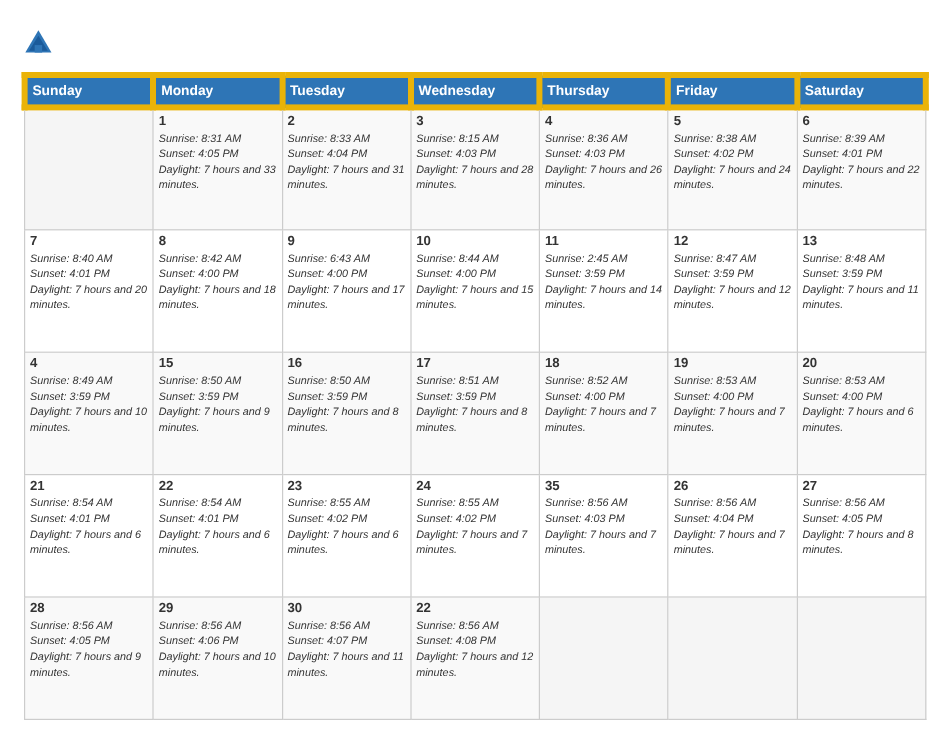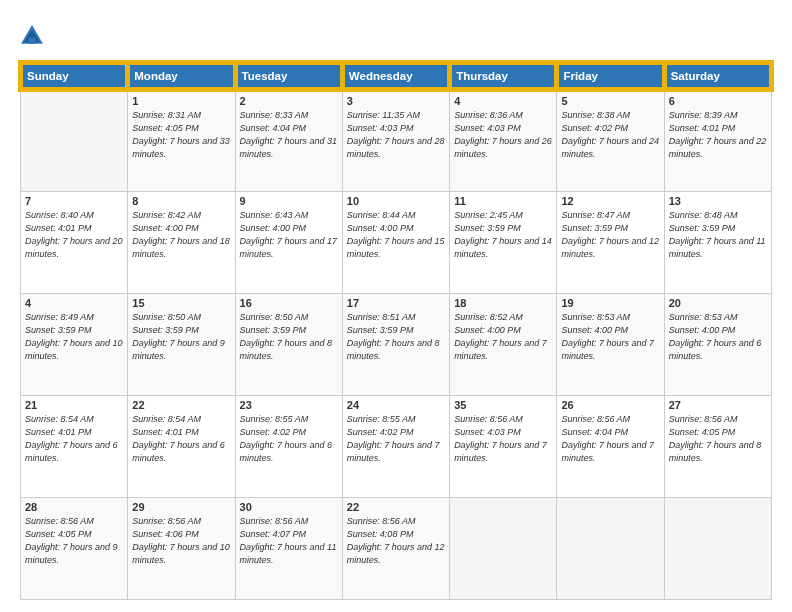--- a/index.html
+++ b/index.html
@@ -148,21 +148,21 @@
           <td>
             <span class="day-num">1</span>
             <div class="day-info"><span>Sunrise: 8:31 AM</span><br><span>Sunset: 4:05 PM</span><br><span>Daylight: 7 hours and 33 minutes.</span></div>
           </td>
           <td>
             <span class="day-num">2</span>
             <div class="day-info"><span>Sunrise: 8:33 AM</span><br><span>Sunset: 4:04 PM</span><br><span>Daylight: 7 hours and 31 minutes.</span></div>
           </td>
           <td>
             <span class="day-num">3</span>
-            <div class="day-info"><span>Sunrise: 11:35 AM</span><br><span>Sunset: 4:03 PM</span><br><span>Daylight: 7 hours and 28 minutes.</span></div>
+            <div class="day-info"><span>Sunrise: 8:15 AM</span><br><span>Sunset: 4:03 PM</span><br><span>Daylight: 7 hours and 28 minutes.</span></div>
           </td>
           <td>
             <span class="day-num">4</span>
             <div class="day-info"><span>Sunrise: 8:36 AM</span><br><span>Sunset: 4:03 PM</span><br><span>Daylight: 7 hours and 26 minutes.</span></div>
           </td>
           <td>
             <span class="day-num">5</span>
             <div class="day-info"><span>Sunrise: 8:38 AM</span><br><span>Sunset: 4:02 PM</span><br><span>Daylight: 7 hours and 24 minutes.</span></div>
           </td>
           <td>

